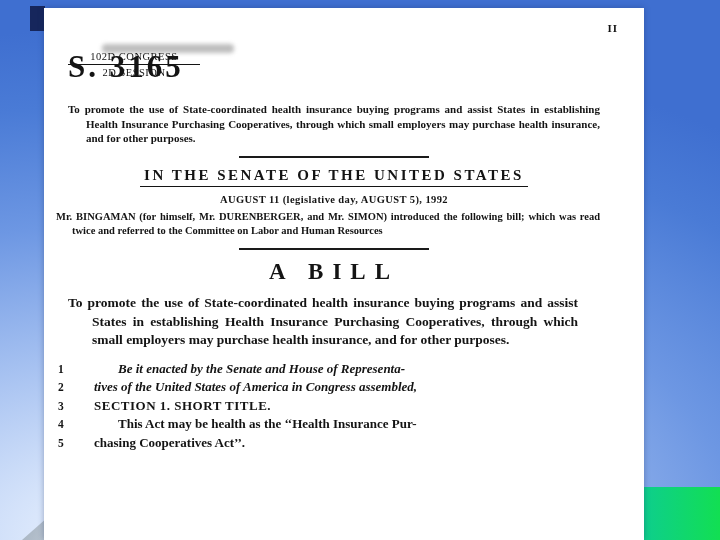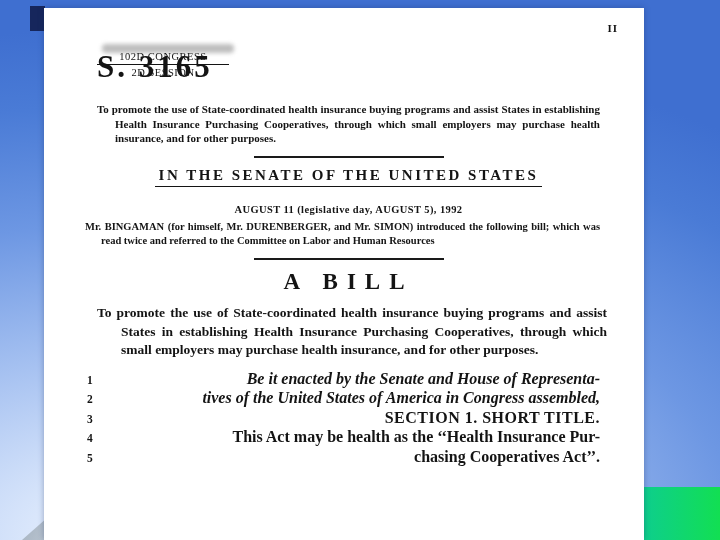--- a/index.html
+++ b/index.html
@@ -12,53 +12,53 @@
     background:linear-gradient(90deg,#12b2c4 0%,#0ecf8a 55%,#12df52 100%);}
   
   .page-shadow{position:absolute;left:22px;top:478px;width:70px;height:62px;
     background:linear-gradient(120deg,#8f9dab,#ccd5dd);
     clip-path:polygon(100% 0,100% 100%,0 100%);opacity:.85;}
   
   .edge-mark{position:absolute;left:30px;top:6px;width:15px;height:25px;background:#16265c;}
 
   .page{position:absolute;left:44px;top:8px;width:600px;height:532px;background:#ffffff;
     color:#141414;box-shadow:0 0 6px rgba(20,40,90,.35);}
-  .page-inner{position:relative;width:100%;height:100%;padding:12px 44px 0 53px;box-sizing:border-box;}
+  .page-inner{position:relative;width:100%;height:100%;padding:12px 44px 0 24px;box-sizing:border-box;}
 
   .page-marker{position:absolute;top:14px;right:26px;font-size:11px;font-weight:700;letter-spacing:1px;}
   .scan-smudge{position:absolute;top:36px;left:58px;width:132px;height:9px;background:#7d7d7d;
     filter:blur(2px);opacity:.5;border-radius:4px;}
 
   .header{position:relative;margin-top:22px;height:52px;}
   .congress-block{position:absolute;left:0;top:8px;width:132px;text-align:center;
     font-size:10.5px;font-weight:400;letter-spacing:.5px;line-height:1.25;}
   .congress-line{border-bottom:1.5px solid #141414;padding-bottom:1px;}
   .session-line{padding-top:1px;}
   .bill-number{font-size:31px;font-weight:700;letter-spacing:3px;line-height:50px;}
 
   .preamble{margin-top:8px;font-size:11px;font-weight:700;line-height:1.32;text-align:justify;
     padding-left:18px;text-indent:-18px;}
 
   .rule{width:190px;border-top:2px solid #1a1a1a;margin:10px auto 8px auto;height:0;}
 
   .chamber{text-align:center;margin-top:2px;}
   .chamber span{display:inline-block;font-size:15px;font-weight:700;letter-spacing:2.5px;
     border-bottom:1.5px solid #141414;padding:0 4px 2px 4px;text-align:center;}
-  .date-line{text-align:center;margin-top:17px;font-size:10.5px;font-weight:700;letter-spacing:.4px;}
+  .date-line{text-align:center;margin-top:7px;font-size:10.5px;font-weight:700;letter-spacing:.4px;}
   .action{margin-top:5px;margin-left:-12px;font-size:10.5px;font-weight:700;line-height:1.35;
     text-align:justify;padding-left:16px;text-indent:-16px;}
 
   .bill-heading{text-align:center;font-size:23px;font-weight:700;letter-spacing:9px;margin-top:4px;line-height:28px;}
   .bill-preamble{margin-top:8px;font-size:13.5px;font-weight:700;line-height:1.38;text-align:justify;
     padding-left:24px;text-indent:-24px;width:486px;}
 
   .bill-lines{margin-top:10px;margin-left:-10px;}
   .bline{display:flex;align-items:baseline;line-height:18.5px;}
   .lnum{width:26px;flex:0 0 26px;margin-right:10px;font-size:11.5px;font-weight:700;}
-  .ltext{font-size:16px;font-weight:700;flex:1;text-align:right;}
+  .ltext{font-size:13px;font-weight:700;flex:1;}
   .ltext.italic{font-style:italic;}
   .ltext.indent{text-indent:24px;}
   .ltext.sec{letter-spacing:.5px;}
 </style>
 </head>
 <body>
 
 <div class="slide">
 
   <div class="edge-mark"></div>

